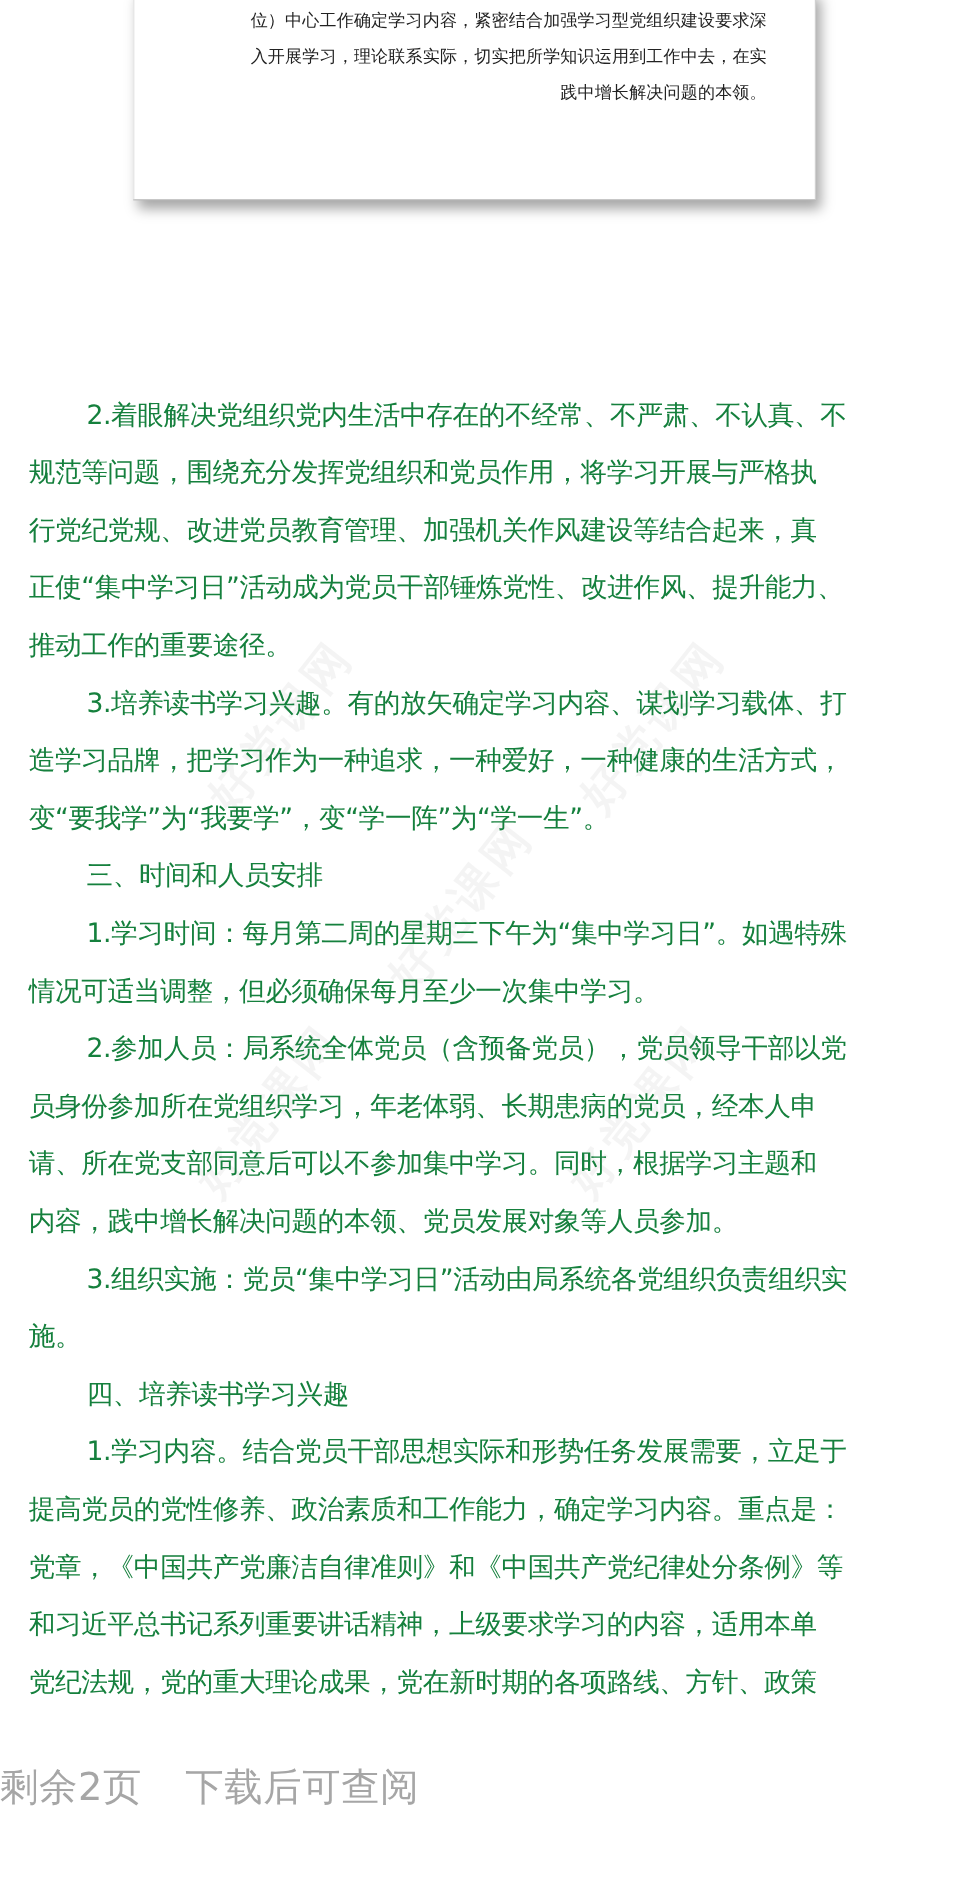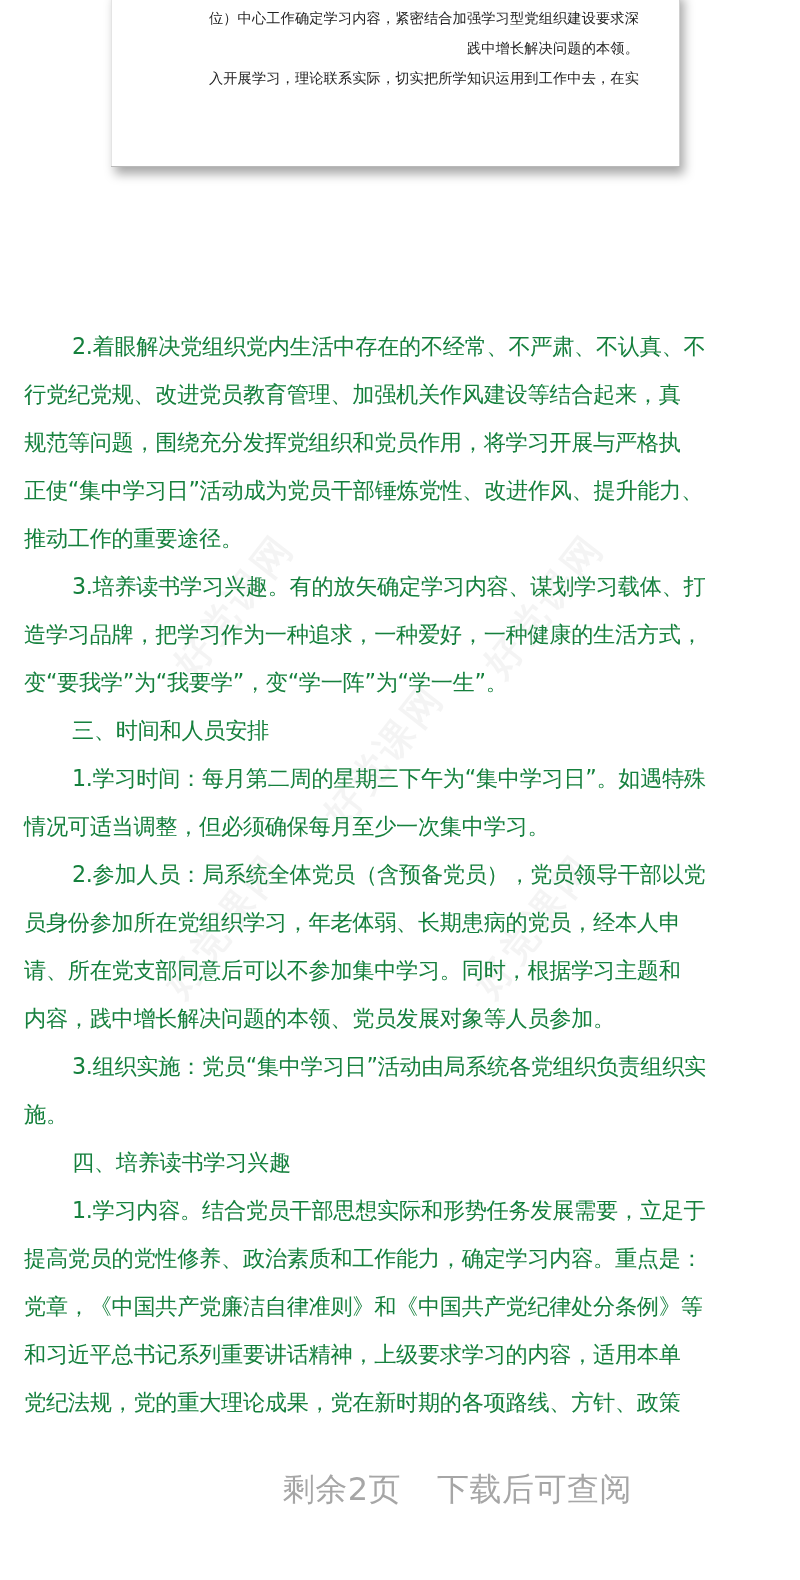--- a/index.html
+++ b/index.html
@@ -66,51 +66,51 @@
       white-space: nowrap;
       letter-spacing: 4px;
       pointer-events: none;
       font-weight: bold;
     }
     .footer-note {
       position: absolute;
       left: 0;
       top: 1468px;
       width: 632px;
-      text-align: right;
+      text-align: left;
       font-size: 32px;
       color: #a6a6a6;
       letter-spacing: 0.5px;
     }
     .footer-note .gap {
       display: inline-block;
       width: 36px;
     }
   </style>
 </head>
 <body>
 
 <div class="preview-card">
   <div class="preview-text">
     <div class="preview-line">位）中心工作确定学习内容，紧密结合加强学习型党组织建设要求深</div>
+    <div class="preview-line">入开展学习，理论联系实际，切实把所学知识运用到工作中去，在实</div>
     <div class="preview-line">践中增长解决问题的本领。</div>
-    <div class="preview-line">入开展学习，理论联系实际，切实把所学知识运用到工作中去，在实</div>
   </div>
 </div>
 
 <div class="watermark" style="left:150px; top:580px;">好党课网</div>
 <div class="watermark" style="left:460px; top:580px;">好党课网</div>
 <div class="watermark" style="left:300px; top:730px;">好党课网</div>
 <div class="watermark" style="left:140px; top:900px;">好党课网</div>
 <div class="watermark" style="left:450px; top:900px;">好党课网</div>
 
 <div class="body-text">
   <div class="line indent">2.着眼解决党组织党内生活中存在的不经常、不严肃、不认真、不</div>
+  <div class="line">规范等问题，围绕充分发挥党组织和党员作用，将学习开展与严格执</div>
   <div class="line">行党纪党规、改进党员教育管理、加强机关作风建设等结合起来，真</div>
-  <div class="line">规范等问题，围绕充分发挥党组织和党员作用，将学习开展与严格执</div>
   <div class="line">正使“集中学习日”活动成为党员干部锤炼党性、改进作风、提升能力、</div>
   <div class="line">推动工作的重要途径。</div>
   <div class="line indent">3.培养读书学习兴趣。有的放矢确定学习内容、谋划学习载体、打</div>
   <div class="line">造学习品牌，把学习作为一种追求，一种爱好，一种健康的生活方式，</div>
   <div class="line">变“要我学”为“我要学”，变“学一阵”为“学一生”。</div>
   <div class="line indent">三、时间和人员安排</div>
   <div class="line indent">1.学习时间：每月第二周的星期三下午为“集中学习日”。如遇特殊</div>
   <div class="line">情况可适当调整，但必须确保每月至少一次集中学习。</div>
   <div class="line indent">2.参加人员：局系统全体党员（含预备党员），党员领导干部以党</div>
   <div class="line">员身份参加所在党组织学习，年老体弱、长期患病的党员，经本人申</div>

